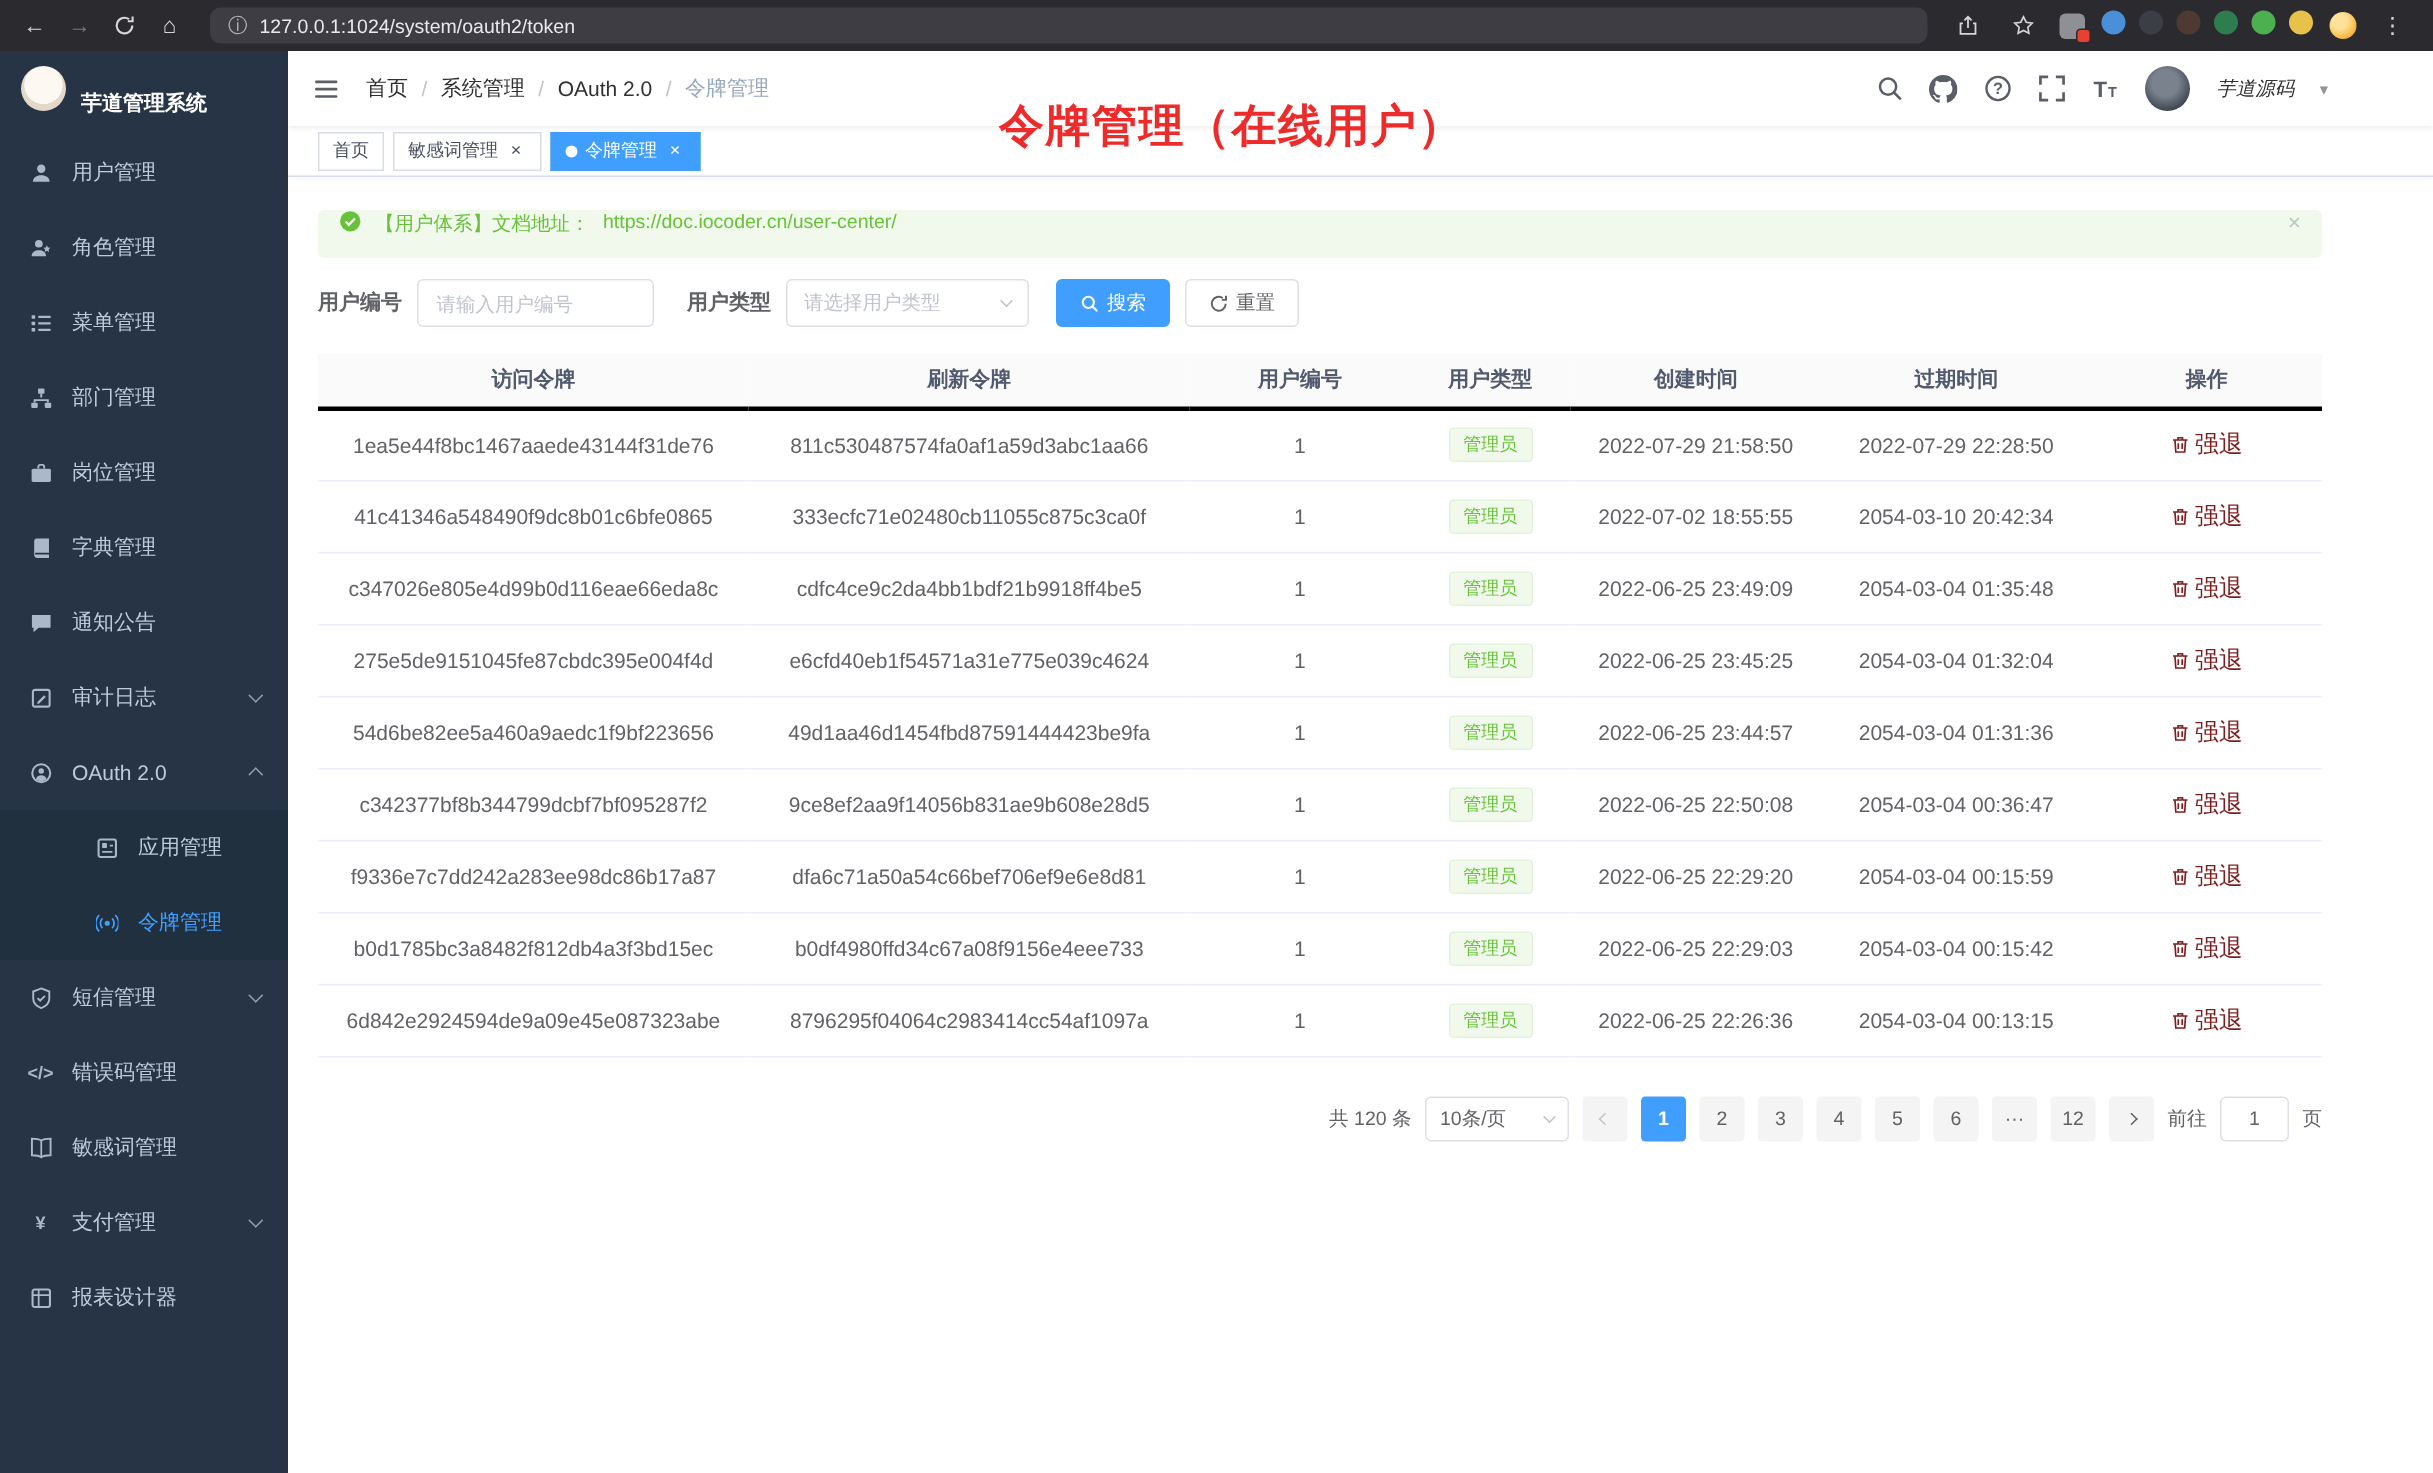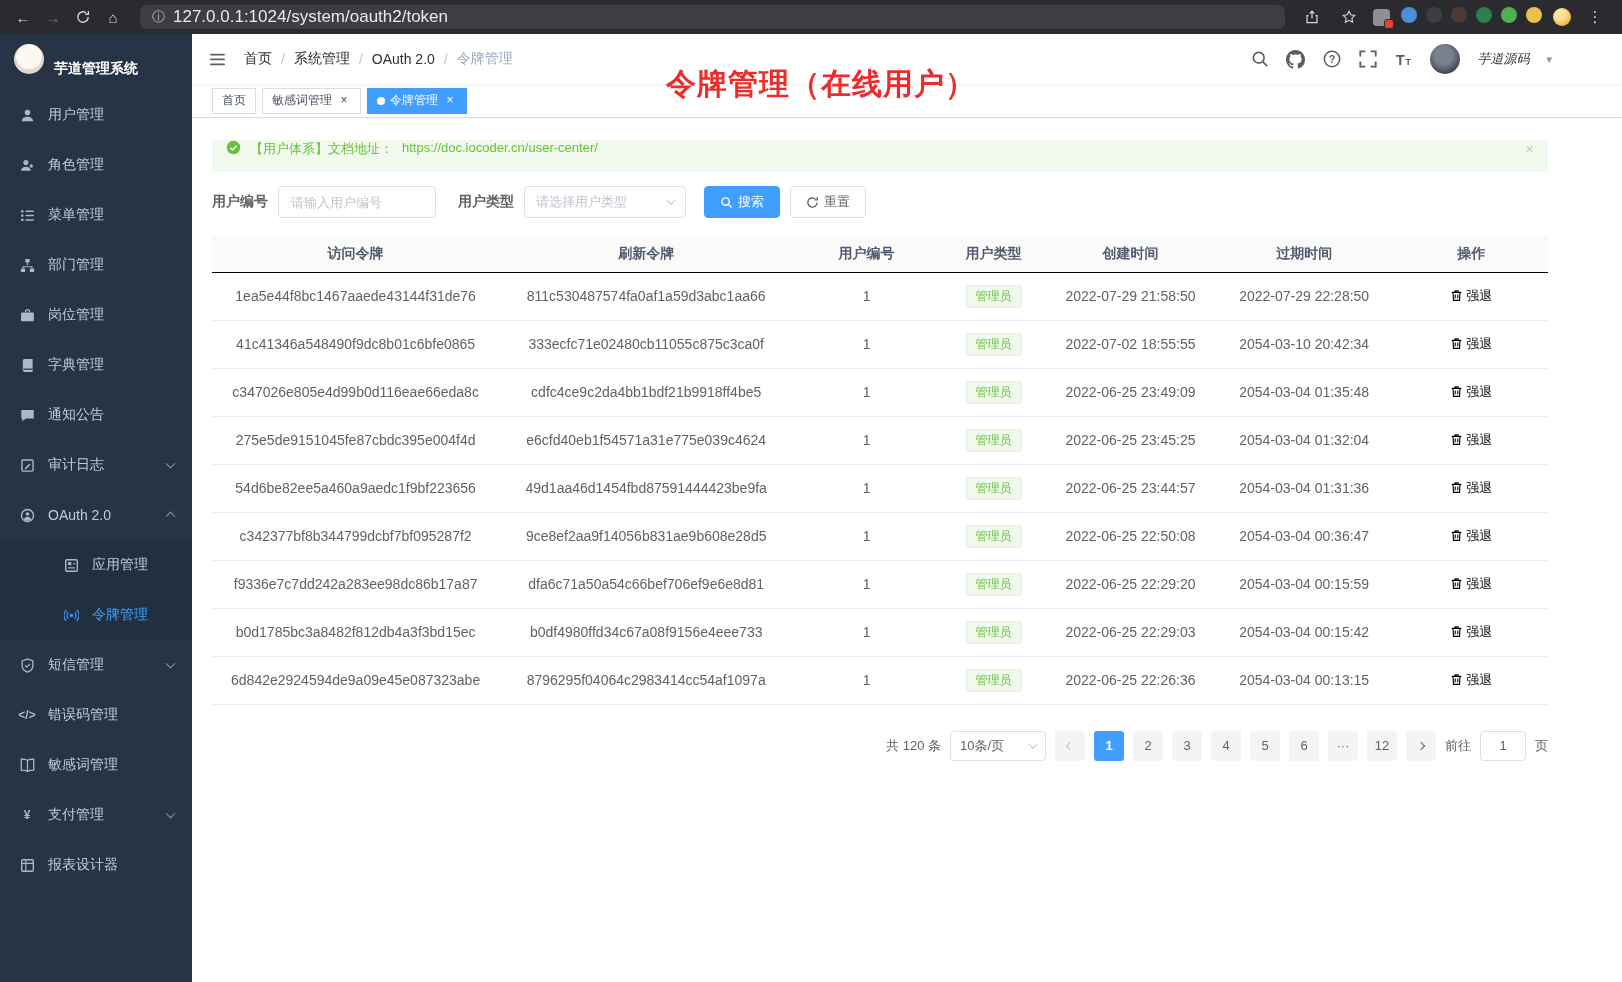--- a/index.html
+++ b/index.html
@@ -9,21 +9,21 @@
     font-family:"Liberation Sans","DejaVu Sans",sans-serif;
     background:#fff; -webkit-font-smoothing:antialiased;
   }
 
   
   .browser { height:34px; background:#2b2b2f; display:flex; align-items:center; padding:0 10px; gap:4px; color:#d6d6da; }
   .b-btn { width:26px; height:26px; border-radius:5px; display:flex; align-items:center; justify-content:center; font-size:15px; cursor:pointer; flex-shrink:0; }
   .b-btn.dim { color:#77777d; }
   .url-bar { flex:1; height:24px; background:#3d3d43; border-radius:7px; display:flex; align-items:center; padding:0 12px; gap:8px; margin:0 10px; min-width:0; }
   .info-i { color:#b9b9bf; font-size:13px; }
-  .url-text { color:#e9e9ec; font-size:17px; white-space:nowrap; overflow:hidden; }
+  .url-text { color:#e9e9ec; font-size:13px; white-space:nowrap; overflow:hidden; }
   .b-right { display:flex; align-items:center; gap:11px; padding-right:4px; }
   .nav-svg { display:block; }
   .ext-ic { position:relative; width:17px; height:17px; background:#8f8f96; border-radius:4px; display:inline-block; }
   .ext-badge { position:absolute; right:-4px; bottom:-3px; width:10px; height:10px; background:#e8412f; border-radius:3px; border:1px solid #2b2b2f; }
   .dot { width:16px; height:16px; border-radius:50%; display:inline-block; margin-left:9px; }
   .dot:first-child { margin-left:0; }
   .b-avatar { width:18px; height:18px; border-radius:50%; background:radial-gradient(circle at 38% 35%, #ffe29a 0 30%, #f4b83f 70%); display:inline-block; }
   .kebab { font-size:15px; letter-spacing:0; }
 
   
@@ -99,25 +99,25 @@
   .chev { display:inline-block; width:6px; height:6px; border-right:1.3px solid currentColor; border-bottom:1.3px solid currentColor; }
   .chev.down { transform:rotate(45deg) translate(-1px,-1px); }
   .chev.left { transform:rotate(135deg); }
   .chev.right { transform:rotate(-45deg); }
   .btn { height:32px; border-radius:4px; font-size:13px; display:inline-flex; align-items:center; gap:5px;
     padding:0 15px; cursor:pointer; border:1px solid #dcdfe6; background:#fff; color:#606266; font-family:inherit; }
   .btn.primary { background:#409eff; border-color:#409eff; color:#fff; margin-left:8px; }
 
   
   .table { width:100%; border-collapse:collapse; margin-top:18px; font-size:14px; color:#606266; table-layout:fixed; }
-  .table th { height:36px; font-weight:700; color:#515a6e; background:#fafafa; border-bottom:1px solid #000000; text-align:center; font-size:14px; }
+  .table th { height:36px; font-weight:700; color:#515a6e; background:#fafafa; border-bottom:3px solid #000000; text-align:center; font-size:14px; }
   .table td { height:48px; border-bottom:1px solid #ebeef5; text-align:center; white-space:nowrap; overflow:hidden; }
   .tag-success { display:inline-block; padding:2px 9px; font-size:12px; color:#67c23a; background:#f0f9eb;
     border:1px solid #e1f3d8; border-radius:3px; line-height:17px; }
-  .action-link { color:#000000; font-size:13px; display:inline-flex; align-items:center; gap:3px; cursor:pointer; }
+  .action-link { color:#7f1d1d; font-size:16px; display:inline-flex; align-items:center; gap:3px; cursor:pointer; }
 
   
   .pagination { display:flex; align-items:center; justify-content:flex-end; margin-top:26px; gap:9px; font-size:13px; color:#606266; }
   .pg-size { width:96px; height:30px; border:1px solid #dcdfe6; border-radius:4px; display:flex; align-items:center;
     justify-content:space-between; padding:0 9px; color:#606266; cursor:pointer; background:#fff; }
   .pg-size .chev { color:#c0c4cc; }
   .pg-btn { min-width:30px; height:30px; padding:0 4px; background:#f4f4f5; border-radius:3px; display:inline-flex;
     align-items:center; justify-content:center; color:#606266; cursor:pointer; font-size:13px; }
   .pg-btn.active { background:#409eff; color:#fff; font-weight:700; }
   .pg-btn.disabled { color:#c0c4cc; cursor:default; }

